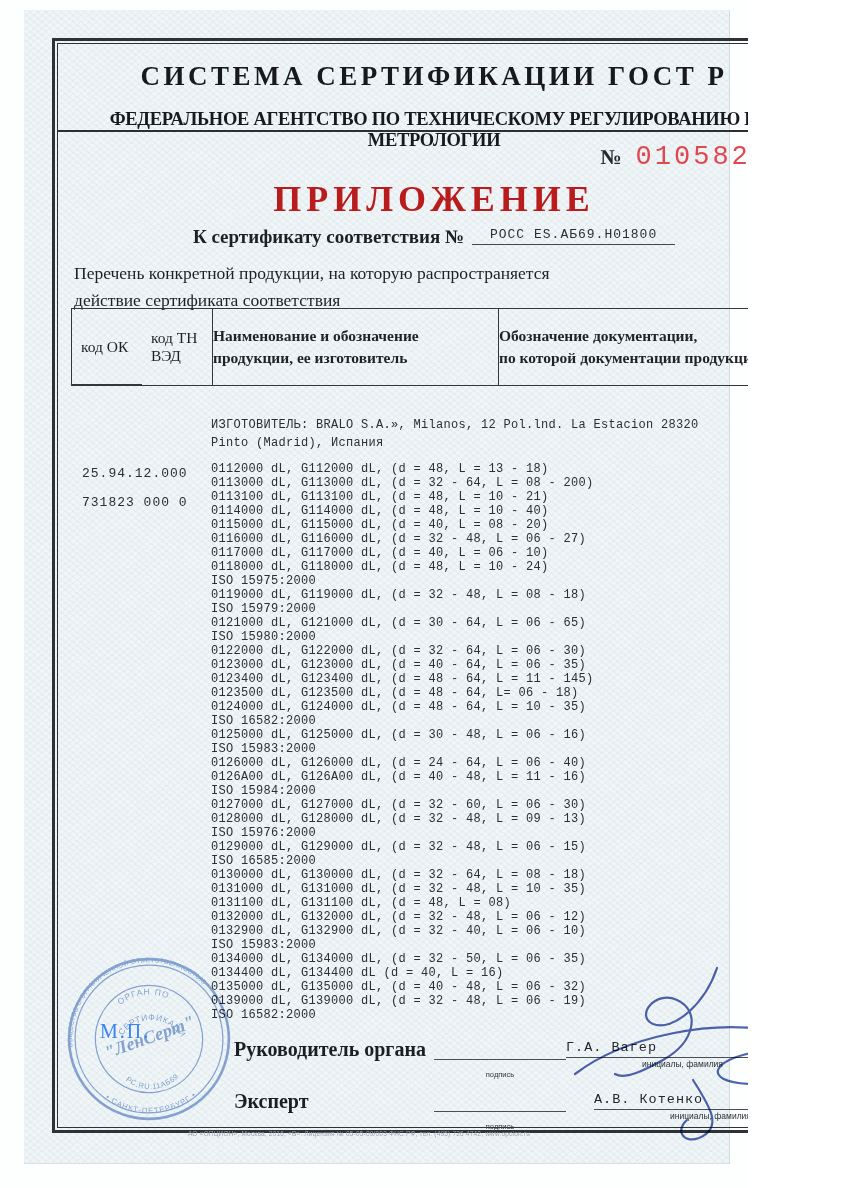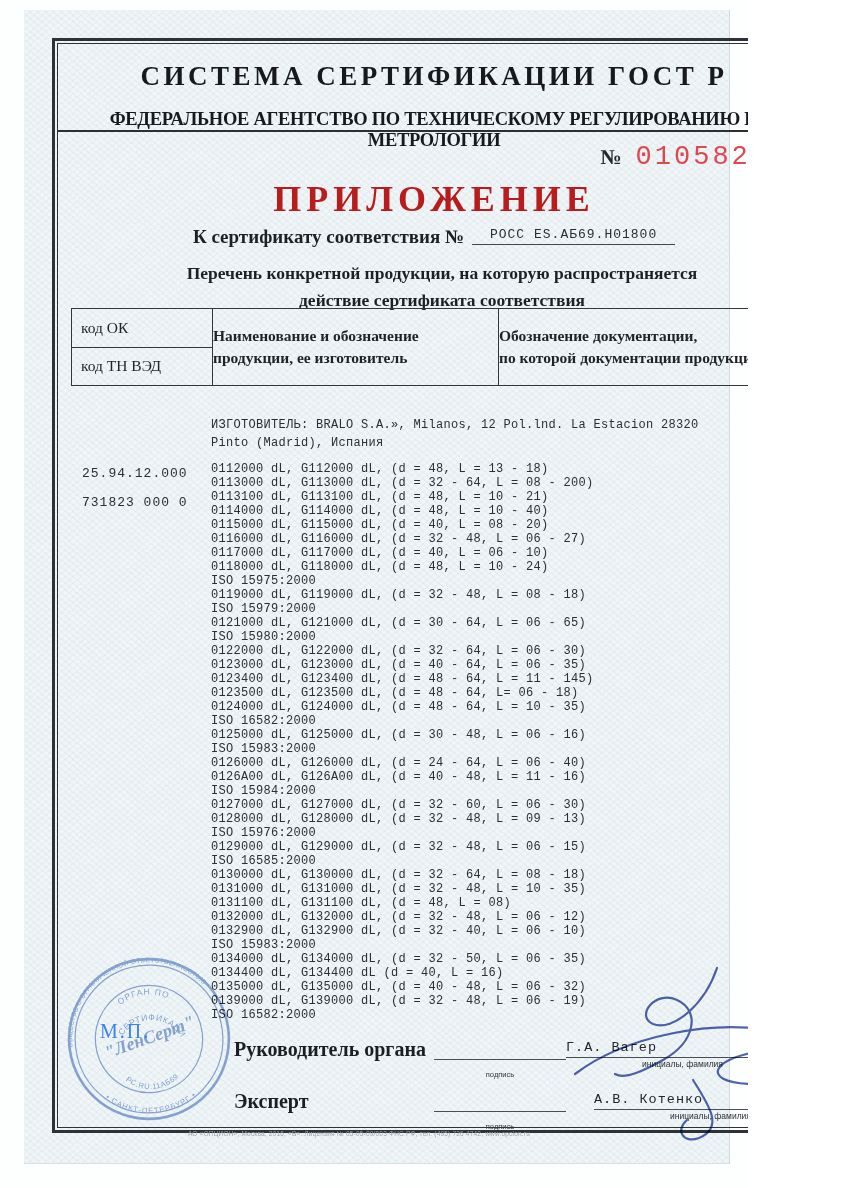--- a/index.html
+++ b/index.html
@@ -17,23 +17,23 @@
   .hdr-title{font-size:27px;font-weight:bold;letter-spacing:3.5px;color:#17191e;}
   .hdr-agency{font-size:18.5px;font-weight:bold;letter-spacing:-0.3px;color:#17191e;margin-top:17px;}
   .blank-no{position:absolute;top:98px;right:40px;white-space:nowrap;}
   .blank-no .no-label{font-size:21px;font-weight:bold;color:#26292e;margin-right:14px;}
   .blank-no .no-value{font-family:"Liberation Mono",monospace;font-size:27px;letter-spacing:3px;}
   .doc-title{position:absolute;top:134px;left:0;right:0;text-align:center;font-size:36px;font-weight:bold;letter-spacing:5px;color:#b91c1c;}
   .cert-line{position:absolute;top:182px;left:0;right:0;text-align:center;white-space:nowrap;}
   .cert-label{font-size:19px;font-weight:bold;color:#1d2025;}
   .cert-value{display:inline-block;font-family:"Liberation Mono",monospace;font-size:13px;letter-spacing:1px;color:#2a2d33;
     border-bottom:1.5px solid #43464c;padding:0 14px 2px 14px;margin-left:8px;transform:translateY(-5px);min-width:175px;}
-  .subtitle{position:absolute;top:216px;left:16px;right:0;text-align:center;font-size:17.5px;font-weight:bold;line-height:1.55;color:#1d2025;}
+  .subtitle{position:absolute;top:216px;left:16px;right:0;text-align:left;font-size:17.5px;font-weight:normal;line-height:1.55;color:#1d2025;}
   .ptable{position:absolute;left:13px;top:264px;width:729px;height:78px;border:1.5px solid #33363c;display:grid;grid-template-columns:141px 286px 1fr;box-sizing:border-box;}
-  .ptable .c1{border-right:1.5px solid #33363c;display:flex;flex-direction:column;font-size:15.5px;color:#1f2227;}
+  .ptable .c1{border-right:1.5px solid #33363c;display:flex;flex-direction:row;font-size:15.5px;color:#1f2227;}
   .ptable .c1 .cell{flex:1;display:flex;align-items:center;padding-left:9px;}
   .ptable .c1 .cell.top{border-bottom:1px solid #33363c;}
   .ptable .c2{border-right:1.5px solid #33363c;}
   .ptable .c2,.ptable .c3{display:flex;flex-direction:column;align-items:flex-start;justify-content:center;text-align:center;font-size:15.5px;font-weight:600;line-height:1.4;color:#1f2227;}
   .mono{font-family:"Liberation Mono",monospace;color:#2b2e35;}
   .manufacturer{position:absolute;left:153px;top:372px;font-size:12px;line-height:18px;letter-spacing:0.3px;white-space:nowrap;z-index:3;}
   .codes{position:absolute;left:24px;top:422px;font-size:13px;letter-spacing:1px;z-index:3;}
   .codes .code2{margin-top:14px;}
   .products{position:absolute;left:153px;top:418px;font-size:12px;line-height:14px;letter-spacing:0.3px;white-space:pre;z-index:3;}
   .sig-role1{position:absolute;left:176px;top:994px;font-size:20px;font-weight:bold;color:#1b1e23;z-index:3;}

